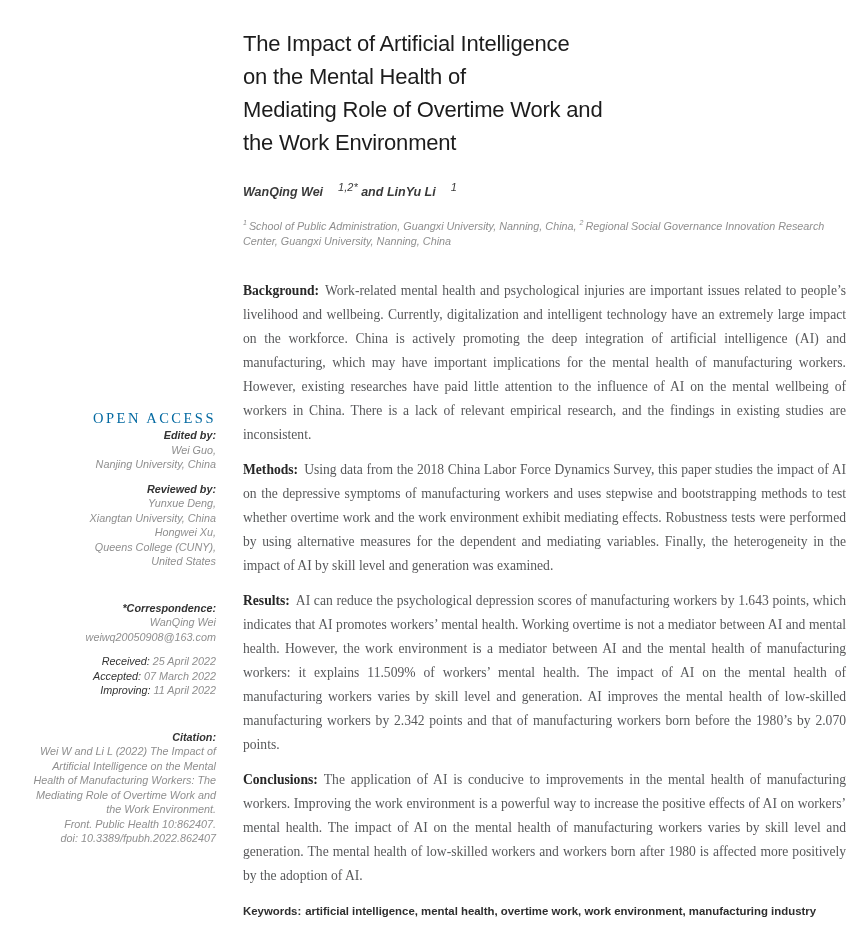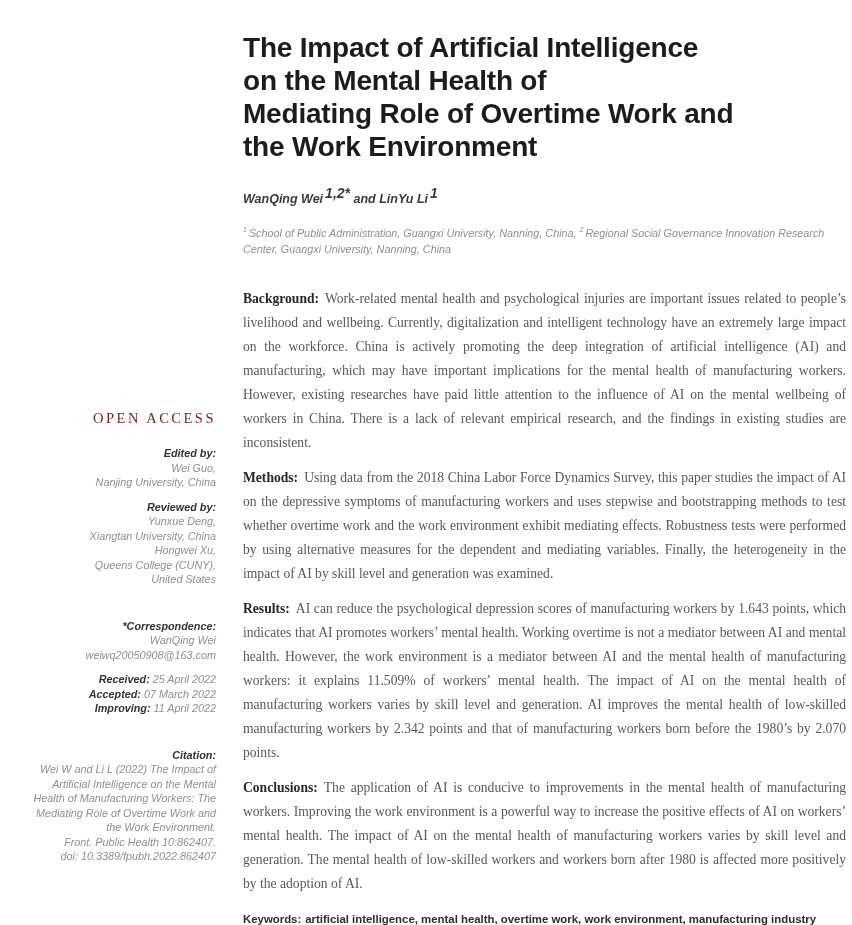--- a/index.html
+++ b/index.html
@@ -9,49 +9,49 @@
     background: #ffffff;
     font-family: "Liberation Sans", sans-serif;
     position: relative;
     overflow: hidden;
   }
   .page { position: absolute; inset: 0; }
 
   
   .main { position: absolute; left: 243px; top: 12px; width: 603px; }
 
-  .title { color: #1c1c1c; font-weight: bold; font-size: 28px; line-height: 33px; letter-spacing: -0.2px; }
+  .title { color: #1c1c1c; font-weight: normal; font-size: 22px; line-height: 33px; letter-spacing: -0.2px; }
   .title .t-line { white-space: nowrap; }
 
   .authors { margin-top: 22px; font-size: 12.5px; font-weight: bold; font-style: italic; color: #3a3a3a; }
-  .authors sup { font-size: 14px; margin-left: 2px; font-weight: bold; }
+  .authors sup { font-size: 11px; margin-left: 15px; font-weight: normal; }
 
   .affiliations { margin-top: 16px; font-size: 10.8px; font-style: italic; color: #8f8f8f; line-height: 16px; }
   .affiliations sup { font-size: 7px; margin-right: 2px; }
 
   .abstract { margin-top: 30px; }
   .abs-para { margin: 0 0 11px 0; font-size: 13.6px; line-height: 24px; text-align: justify; color: #57585a; font-family: Liberation Serif, serif; }
   .abs-label { color: #272727; font-weight: bold; margin-right: 6px; }
 
   .keywords { margin-top: 16px; font-size: 11.4px; font-weight: bold; color: #2e2e2e; line-height: 15px; }
   .keywords .kw-label { margin-right: 4px; }
 
   
   .sidebar { position: absolute; left: 28px; top: 410px; width: 188px; text-align: right; }
 
   .open-access {
     font-family: "Liberation Serif", serif;
     font-size: 14.5px; letter-spacing: 2.5px;
-    color: #7f1d1d; margin-bottom: 19px; white-space: nowrap;
+    color: #0369a1; margin-bottom: 1px; white-space: nowrap;
   }
   .side-block { margin-bottom: 10px; }
   .side-block.gap-lg { margin-top: 32px; }
   .side-label { font-weight: bold; font-style: italic; font-size: 10.8px; color: #333333; line-height: 14.5px; }
   .side-val, .side-line { font-style: italic; font-size: 10.8px; color: #8f8f8f; line-height: 14.5px; }
-  .side-line .side-label-inline { font-weight: bold; color: #333333; }
+  .side-line .side-label-inline { font-weight: normal; color: #333333; }
 </style>
 </head>
 <body>
 
 <div class="page">
 
   <aside class="sidebar">
 
     <div class="open-access">OPEN ACCESS</div>
 

